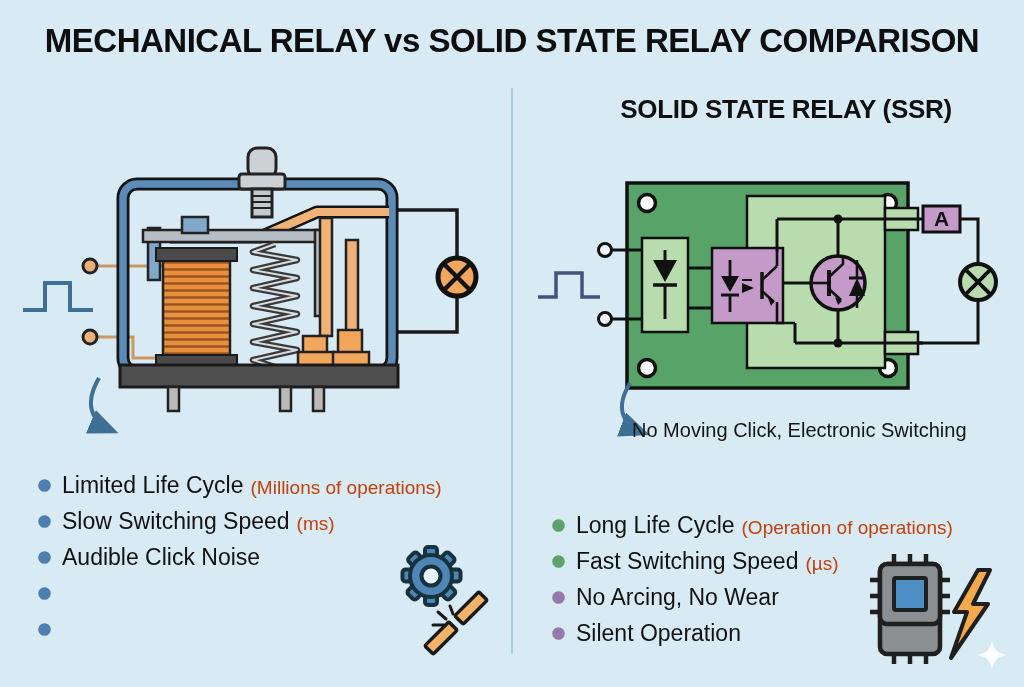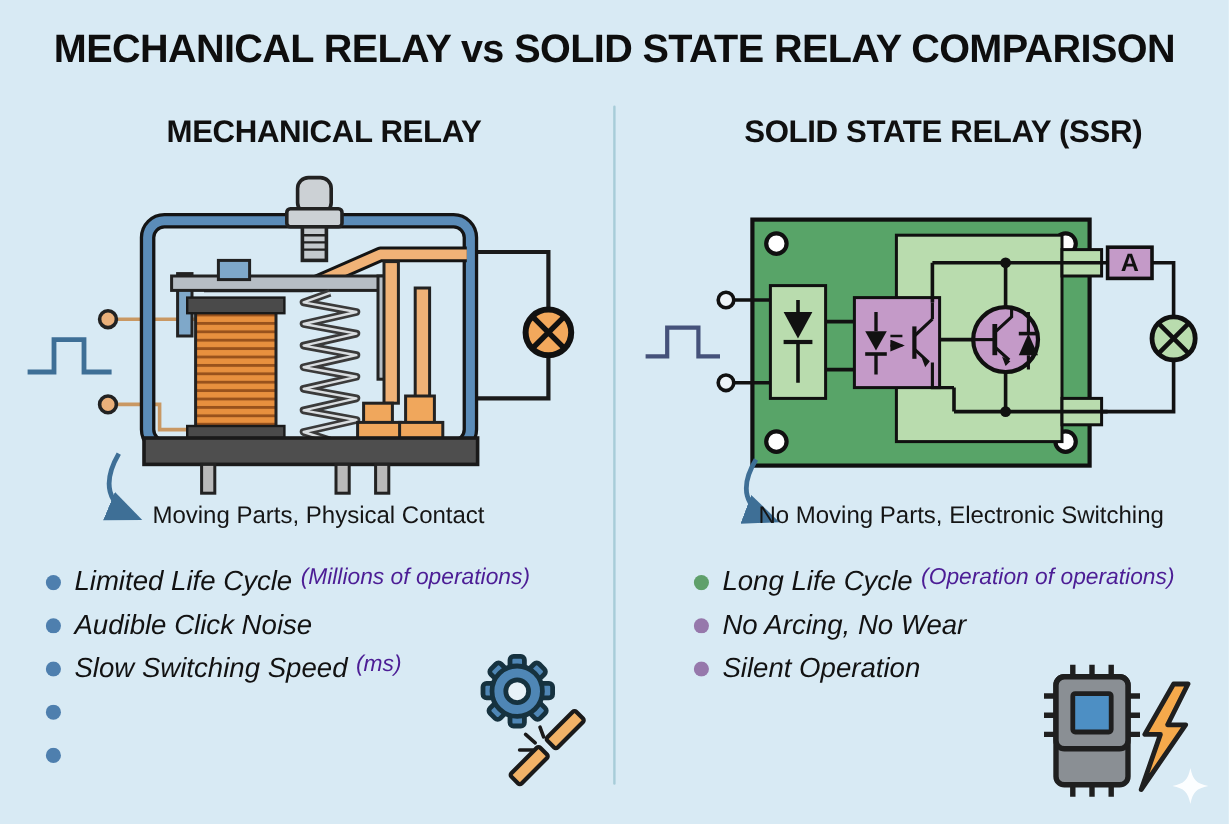--- a/index.html
+++ b/index.html
@@ -10,34 +10,33 @@
          letter-spacing:-0.5px;color:#0e0e0e;}
   .col-hdr{top:94px;text-align:center;font-size:26px;font-weight:800;letter-spacing:-0.3px;color:#101010;}
   .hdr-left{left:20px;width:500px;}
   .hdr-right{left:546px;width:480px;}
   .divider{left:511px;top:88px;width:2px;height:566px;background:#a7ccd8;border-radius:2px;}
   .caption{top:419px;font-size:20px;color:#151515;}
   .cap-left{left:127px;}
   .cap-right{left:632px;}
   .list{top:471px;}
   .list-left{left:38px;}
-  .list-right{left:578px;}
-  .bullet-row{display:flex;align-items:flex-start;height:28px;margin-bottom:8px;font-style:italic;}
+  .list-right{left:552px;margin-top:40px;}
+  .bullet-row{display:flex;align-items:flex-end;height:28px;margin-bottom:8px;}
   .dot{width:13px;height:13px;margin-right:11px;flex:0 0 13px;align-self:center;}
   .b-main{font-size:23px;color:#121212;white-space:nowrap;}
-  .b-note{font-size:19px;color:#4c1d95;margin-left:7px;white-space:nowrap;}
+  .b-note{font-size:19px;color:#c2410c;margin-left:7px;white-space:nowrap;}
   svg{display:block;}
 </style>
 </head>
 <body>
 
 <div class="stage">
 
   <div class="abs title">MECHANICAL RELAY vs SOLID STATE RELAY COMPARISON</div>
-  <div class="abs col-hdr hdr-left">MECHANICAL RELAY</div>
   <div class="abs col-hdr hdr-right">SOLID STATE RELAY (SSR)</div>
   <div class="abs divider"></div>
 
   <svg class="abs" style="left:15px;top:140px;" width="480" height="305" viewBox="0 0 480 305">
     <defs>
       <pattern id="coilstripes" width="8" height="7" patternUnits="userSpaceOnUse">
         <rect width="8" height="7" fill="#e8903e"></rect>
         <line x1="0" y1="3.5" x2="8" y2="3.5" stroke="#99521c" stroke-width="2.4"></line>
       </pattern>
       <marker id="arrL" orient="auto" markerWidth="9" markerHeight="9" refX="6" refY="3.2">
@@ -208,66 +207,72 @@
     <g>
       <circle cx="448" cy="142" r="18" fill="#b9dcae" stroke="#101010" stroke-width="4"></circle>
       <path d="M435.3,129.3 L460.7,154.7 M460.7,129.3 L435.3,154.7" stroke="#101010" stroke-width="3.8"></path>
     </g>
 
     <g>
       <path d="M100,243 C86,266 90,284 114,293" stroke="#3e6f96" stroke-width="4" fill="none" marker-end="url(#arrR)"></path>
     </g>
   </svg>
 
-  <div class="abs caption cap-left">Moving Parts, Physical Contact</div>
-  <div class="abs caption cap-right">No Moving Parts, Electronic Switching</div>
+  <div class="abs caption cap-right">No Moving Click, Electronic Switching</div>
 
   <div class="abs list list-left">
     <div class="bullet-row">
       <svg class="dot" viewBox="0 0 13 13">
           <circle cx="6.5" cy="6.5" r="6.3" fill="#4e7fae"></circle>
         </svg>
       <span class="b-main">Limited Life Cycle</span>
       <span class="b-note">(Millions of operations)</span>
     </div>
     <div class="bullet-row">
       <svg class="dot" viewBox="0 0 13 13">
           <circle cx="6.5" cy="6.5" r="6.3" fill="#4e7fae"></circle>
         </svg>
-      <span class="b-main">Audible Click Noise</span>
-      <span class="b-note"></span>
-    </div>
-    <div class="bullet-row">
-      <svg class="dot" viewBox="0 0 13 13">
-          <circle cx="6.5" cy="6.5" r="6.3" fill="#4e7fae"></circle>
-        </svg>
       <span class="b-main">Slow Switching Speed</span>
       <span class="b-note">(ms)</span>
     </div>
     <div class="bullet-row">
       <svg class="dot" viewBox="0 0 13 13">
           <circle cx="6.5" cy="6.5" r="6.3" fill="#4e7fae"></circle>
         </svg>
+      <span class="b-main">Audible Click Noise</span>
+      <span class="b-note"></span>
+    </div>
+    <div class="bullet-row">
+      <svg class="dot" viewBox="0 0 13 13">
+          <circle cx="6.5" cy="6.5" r="6.3" fill="#4e7fae"></circle>
+        </svg>
       <span class="b-note"></span>
     </div>
     <div class="bullet-row">
       <svg class="dot" viewBox="0 0 13 13">
           <circle cx="6.5" cy="6.5" r="6.3" fill="#4e7fae"></circle>
         </svg>
       <span class="b-note"></span>
     </div>
   </div>
 
   <div class="abs list list-right">
     <div class="bullet-row">
       <svg class="dot" viewBox="0 0 13 13">
           <circle cx="6.5" cy="6.5" r="6.3" fill="#5fa06b"></circle>
         </svg>
       <span class="b-main">Long Life Cycle</span>
       <span class="b-note">(Operation of operations)</span>
+    </div>
+    <div class="bullet-row">
+      <svg class="dot" viewBox="0 0 13 13">
+          <circle cx="6.5" cy="6.5" r="6.3" fill="#5fa06b"></circle>
+        </svg>
+      <span class="b-main">Fast Switching Speed</span>
+      <span class="b-note">(µs)</span>
     </div>
     <div class="bullet-row">
       <svg class="dot" viewBox="0 0 13 13">
           <circle cx="6.5" cy="6.5" r="6.3" fill="#9678ab"></circle>
         </svg>
       <span class="b-main">No Arcing, No Wear</span>
       <span class="b-note"></span>
     </div>
     <div class="bullet-row">
       <svg class="dot" viewBox="0 0 13 13">

